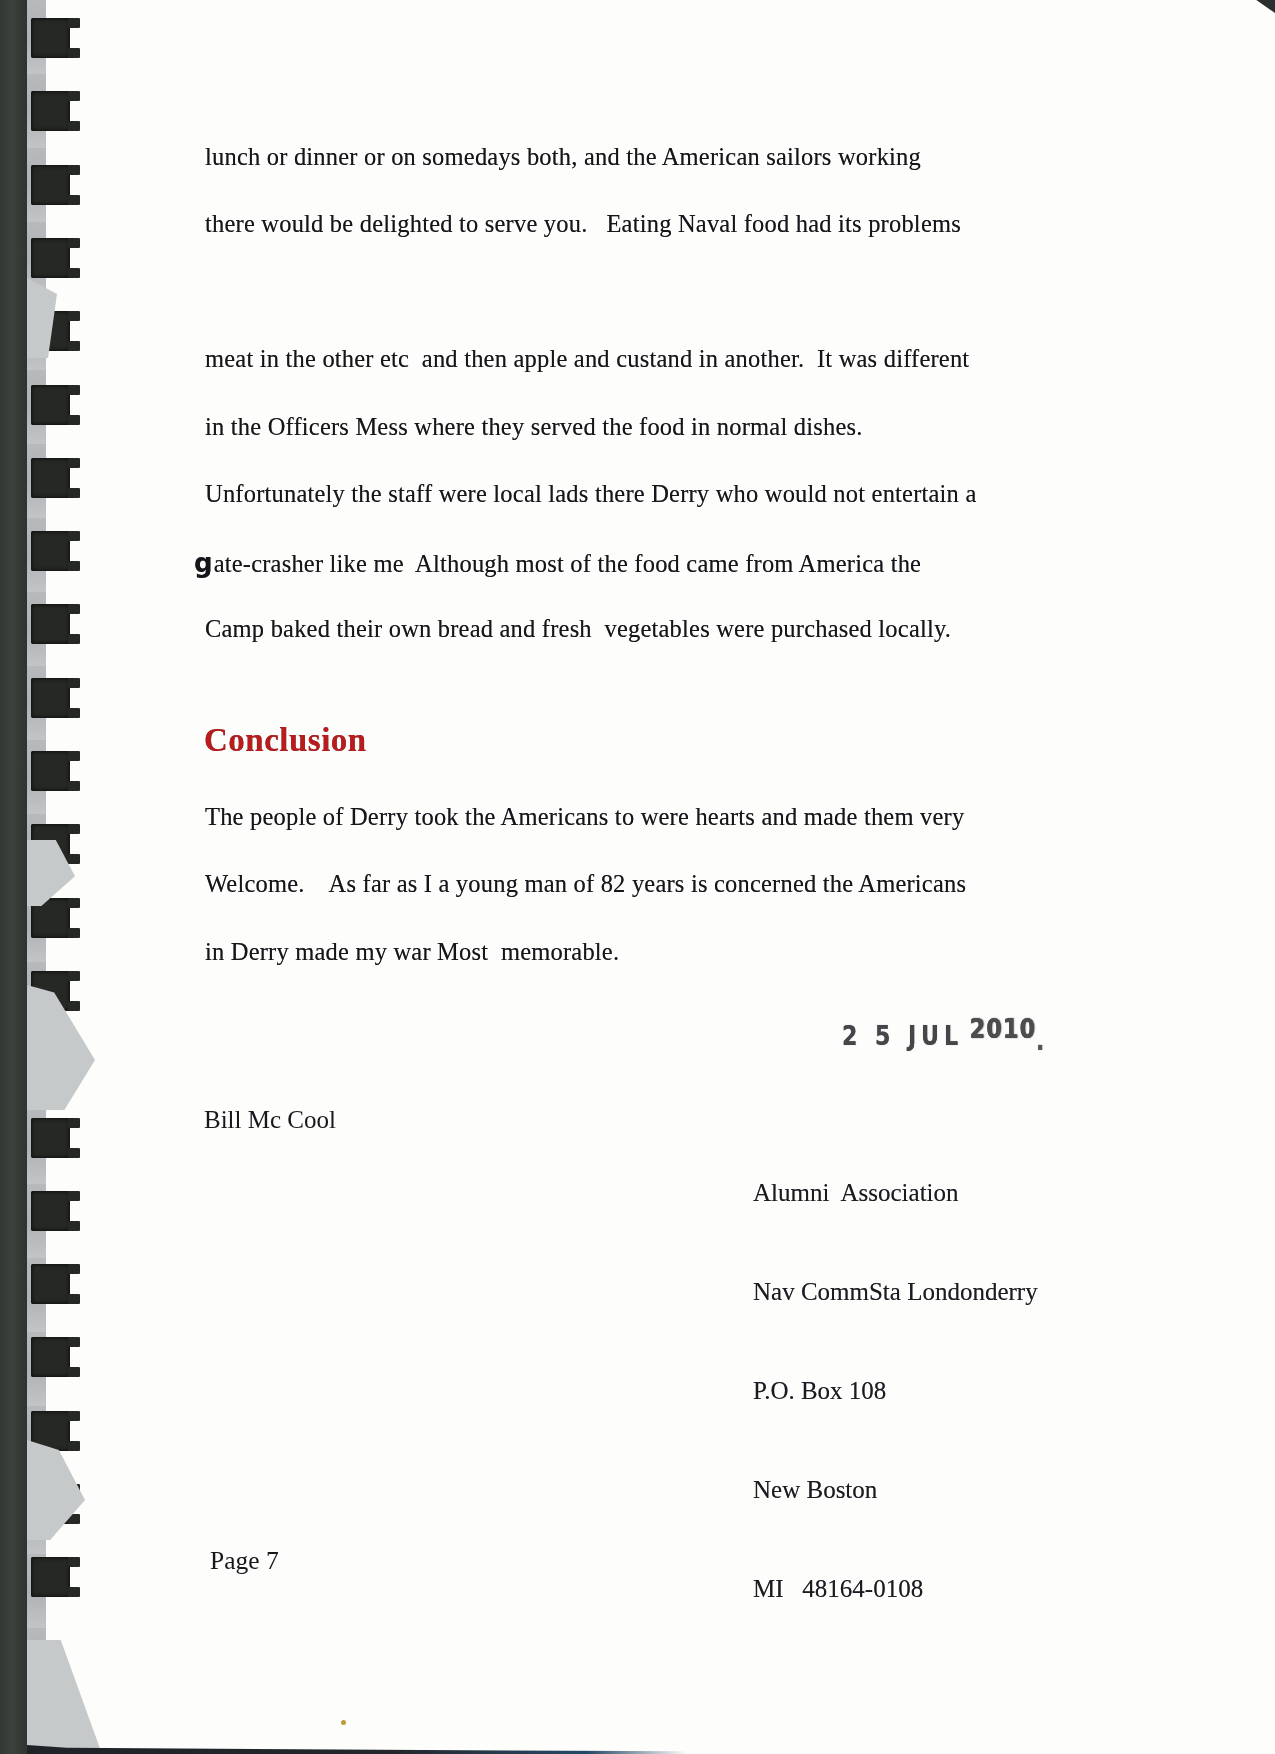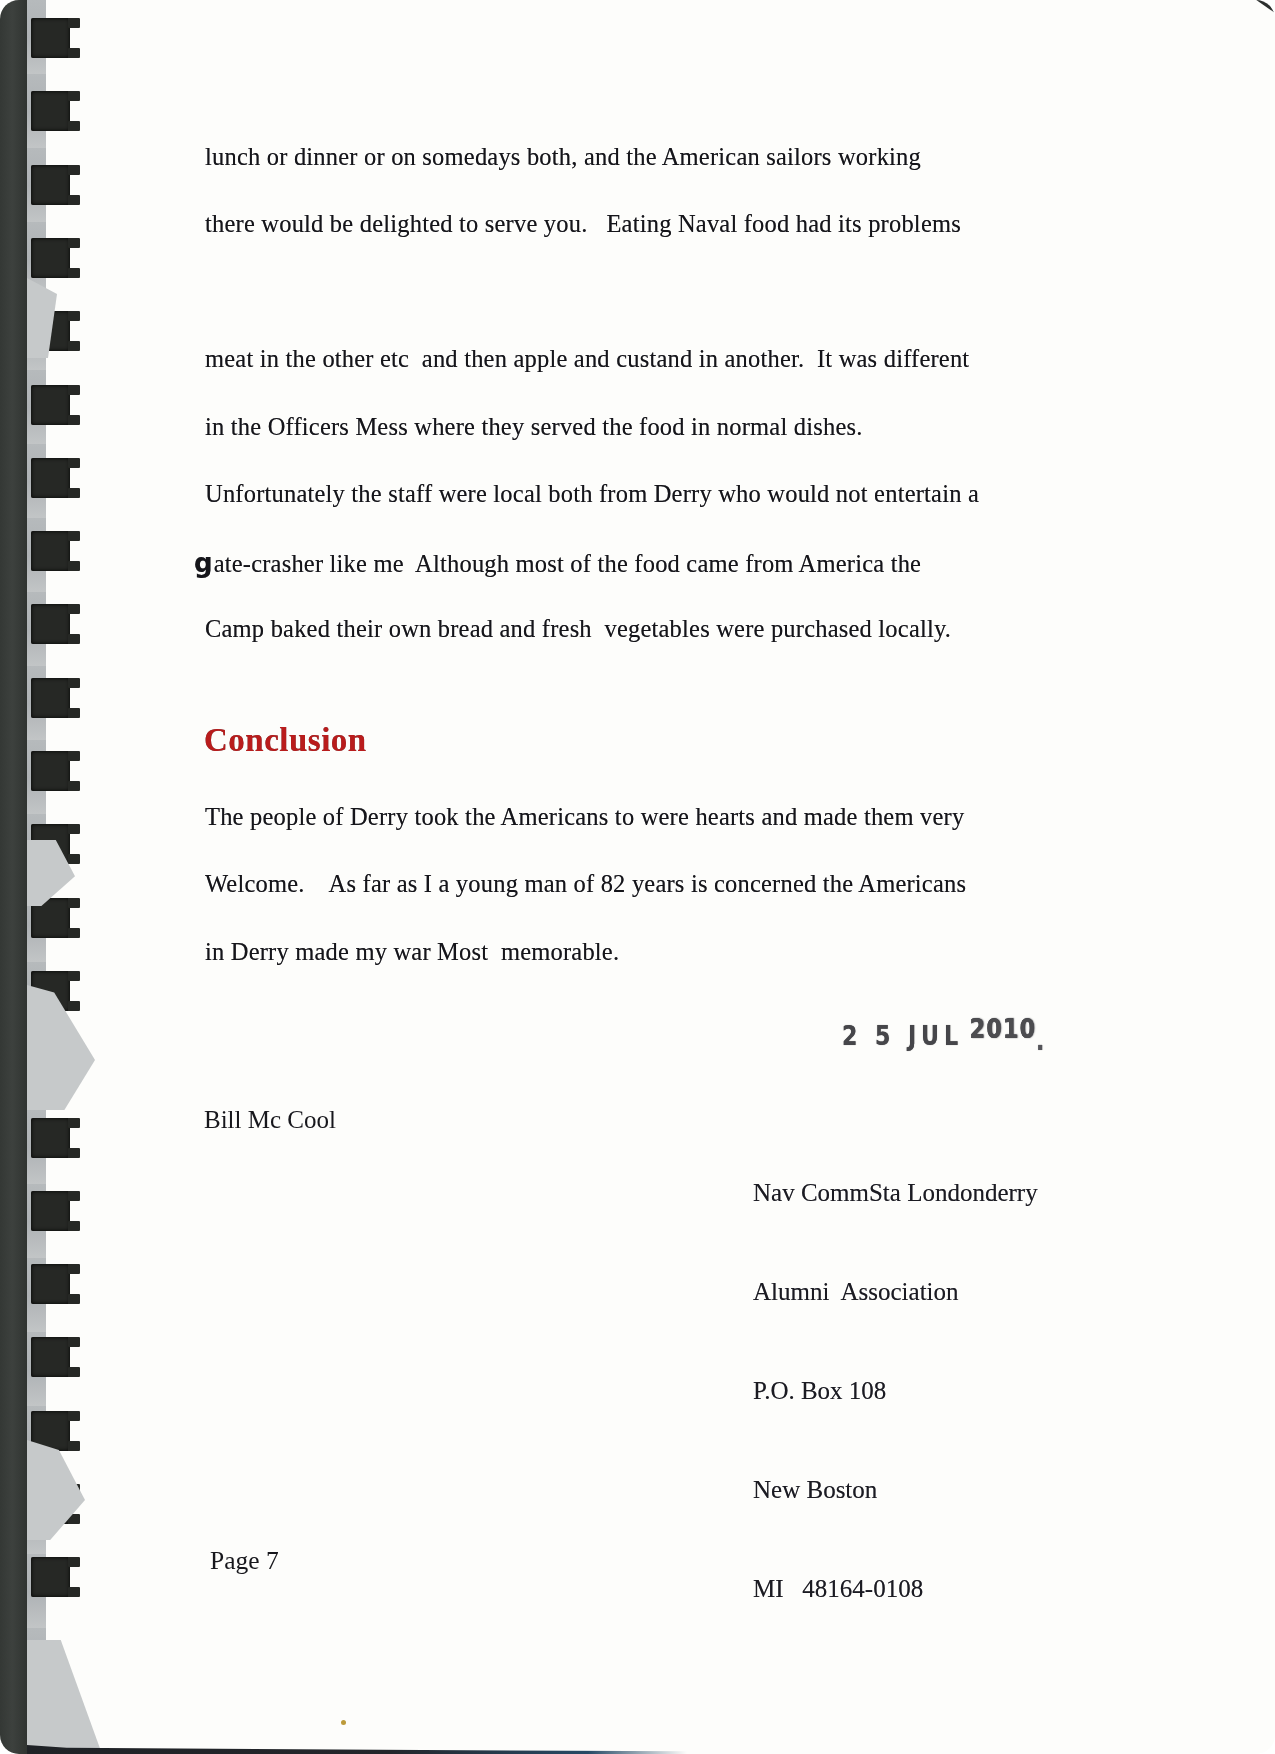--- a/index.html
+++ b/index.html
@@ -1,21 +1,20 @@
 <!DOCTYPE html>
 <html><head>
 <meta charset="utf-8">
 <style>
   html,body{margin:0;padding:0;background:#ffffff;}
   .page{
     position:relative;width:1275px;height:1754px;overflow:hidden;
     background:#fdfdfb;
     font-family:"Liberation Serif", serif;
     color:#17171c;
-    border-radius:19px;
   }
   
   .tline{
     position:absolute;left:205px;
     font-size:24.5px;white-space:pre;letter-spacing:.2px;
     color:#15151a;text-shadow:0 0 .5px rgba(20,20,30,.55);
   }
   .lead-g{
     font-family:"DejaVu Sans", sans-serif;font-weight:bold;
     font-size:26px;letter-spacing:0;margin-right:1px;
@@ -125,37 +124,37 @@
   <div class="wedge w4"></div>
   <div class="wedge w5"></div>
   <div class="bottom-band"></div>
   <div class="corner-nick"></div>
   <div class="dust-dot"></div>
 
   <div class="tline" style="top:143px">lunch or dinner or on somedays both, and the American sailors working</div>
   <div class="tline" style="top:210px">there would be delighted to serve you.   Eating Naval food had its problems</div>
   <div class="tline" style="top:345px">meat in the other etc  and then apple and custand in another.  It was different</div>
   <div class="tline" style="top:413px">in the Officers Mess where they served the food in normal dishes.</div>
-  <div class="tline" style="top:480px">Unfortunately the staff were local both from Derry who would not entertain a</div>
+  <div class="tline" style="top:480px">Unfortunately the staff were local lads there Derry who would not entertain a</div>
   <div class="tline gate" style="top:548px"><span class="lead-g">g</span><span>ate-crasher like me  Although most of the food came from America the</span></div>
   <div class="tline" style="top:615px">Camp baked their own bread and fresh  vegetables were purchased locally.</div>
 
   <div class="heading">Conclusion</div>
 
   <div class="tline" style="top:803px">The people of Derry took the Americans to were hearts and made them very</div>
   <div class="tline" style="top:870px">Welcome.    As far as I a young man of 82 years is concerned the Americans</div>
   <div class="tline" style="top:938px">in Derry made my war Most  memorable.</div>
 
   <div class="stamp"><span>2 5 JUL</span><span class="year">2010</span><span class="dot">.</span></div>
 
   <div class="signature">Bill Mc Cool</div>
 
   <div class="address">
+    <div>Alumni  Association</div>
     <div>Nav CommSta Londonderry</div>
-    <div>Alumni  Association</div>
     <div>P.O. Box 108</div>
     <div>New Boston</div>
     <div>MI   48164-0108</div>
   </div>
 
   <div class="pagenum">Page 7</div>
 
 </div>
 
 </body></html>

